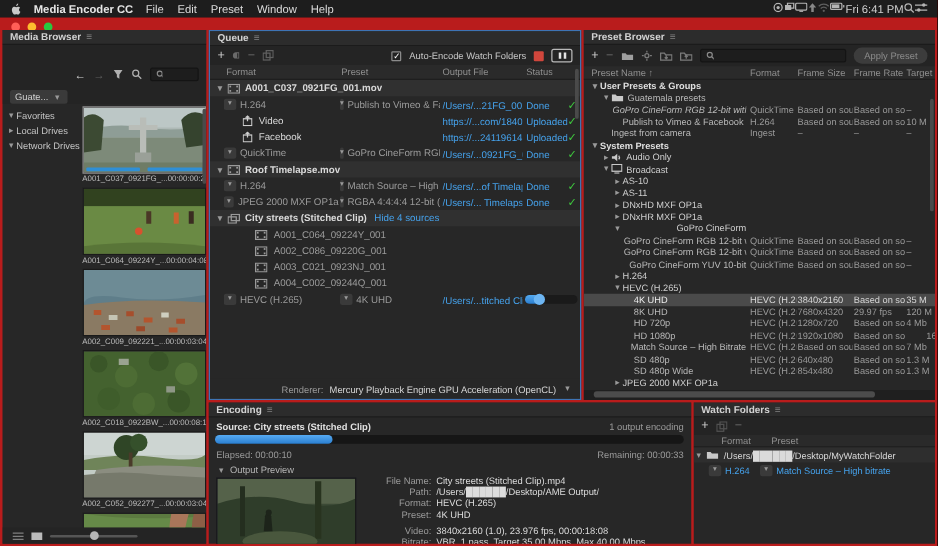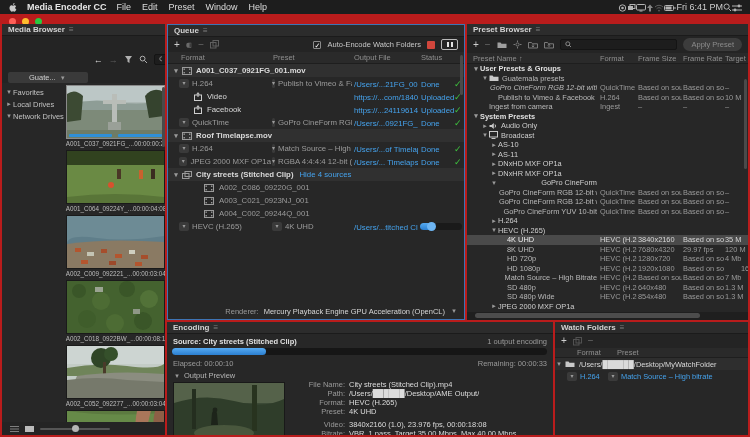--- a/index.html
+++ b/index.html
@@ -5,21 +5,21 @@
   * { margin:0; padding:0; box-sizing:border-box; font-family:"Liberation Sans", sans-serif; }
   html,body { background:#000; }
   #screen { position:relative; width:750px; height:437px; background:#111; overflow:hidden; color:#c8c8c8; }
 
   
   #menubar { position:absolute; left:0; top:0; width:750px; height:14px; background:#1d1d1d;
              display:flex; align-items:center; padding:0 8px; gap:10px; font-size:9px; color:#e6e6e6; }
   #menubar .appname { font-weight:bold; }
   #menubar .menu-item { color:#dcdcdc; }
   #menus { display:flex; gap:11px; }
-  .mb-right { margin-left:auto; display:flex; align-items:flex-end; gap:0; color:#cfcfcf; }
+  .mb-right { margin-left:auto; display:flex; align-items:flex-start; gap:0; color:#cfcfcf; }
   .mb-ico { display:inline-block; opacity:.85; line-height:0; }
 
   
   #window { position:absolute; left:0; top:14px; width:750px; height:423px; background:#b91c1c; }
   #traffic { position:absolute; left:9px; top:4px; display:flex; gap:6px; }
   .tl { width:7px; height:7px; border-radius:50%; }
 
   
   .panel { position:absolute; background:#272727; overflow:hidden; display:flex; flex-direction:column; }
   .phead { flex:0 0 12px; background:#2c2c2c; border-bottom:1px solid #1b1b1b; display:flex; align-items:center; gap:4px; padding:0 6px; }
@@ -43,21 +43,21 @@
   .blue { color:#45a2ec; }
   .search { background:#1d1d1d; border:1px solid #141414; border-radius:2px; height:11px; flex:1;
             display:flex; align-items:center; gap:3px; padding:0 4px; }
   .search input { background:transparent; border:none; outline:none; color:#ccc; font-size:8px; width:100%; }
   .colheader { display:flex; position:relative; background:#2a2a2a; color:#8f8f8f; font-size:7.5px;
                align-items:center; border-bottom:1px solid #1e1e1e; }
   .abs { position:absolute; white-space:nowrap; overflow:hidden; }
 
   
   #mb-toolbar { flex:0 0 15px; }
-  .mb-drop { background:#3a3a3a; border-radius:2px; height:11px; padding:0 21px; display:flex; align-items:center;
+  .mb-drop { background:#3a3a3a; border-radius:2px; height:11px; padding:0 4px; display:flex; align-items:center;
              gap:3px; font-size:7.5px; color:#d0d0d0;margin-top:36px; }
   .nav-arrow { font-size:9px; color:#d8d8d8; line-height:10px; }
   .nav-arrow.dim { color:#5f5f5f; }
   #mb-body { flex:1; display:flex; overflow:hidden; position:relative; }
   #mb-tree { flex:0 0 58px; padding-top:3px; }
   .tree-row { display:flex; align-items:center; height:12px; font-size:7.5px; color:#c2c2c2; white-space:nowrap; padding-left:3px; }
   #mb-clips { flex:1; padding:2px 4px 0 2px; overflow:hidden; }
   .thumb { width:99px; margin-bottom:2px; }
   .timg { width:99px; height:54px; background:#333; position:relative; overflow:hidden; border:1px solid #1a1a1a; }
   .thumb.sel .timg { border:1px solid #8a8a8a; }
@@ -557,20 +557,34 @@
             <div class="qname abs" style="left: 36px; right: 2px;">
               <span style="margin-right: 5px;">
                 <svg width="10" height="8">
                   <rect x="0.5" y="0.5" width="9" height="7" fill="none" stroke="#9a9a9a"></rect>
                   <rect x="1.5" y="1.5" width="1.4" height="1.4" fill="#9a9a9a"></rect>
                   <rect x="1.5" y="5" width="1.4" height="1.4" fill="#9a9a9a"></rect>
                   <rect x="7" y="1.5" width="1.4" height="1.4" fill="#9a9a9a"></rect>
                   <rect x="7" y="5" width="1.4" height="1.4" fill="#9a9a9a"></rect>
                 </svg>
               </span>
+              <span>A001_C064_09224Y_001</span>
+            </div>
+          </div>
+          <div class="qrow">
+            <div class="qname abs" style="left: 36px; right: 2px;">
+              <span style="margin-right: 5px;">
+                <svg width="10" height="8">
+                  <rect x="0.5" y="0.5" width="9" height="7" fill="none" stroke="#9a9a9a"></rect>
+                  <rect x="1.5" y="1.5" width="1.4" height="1.4" fill="#9a9a9a"></rect>
+                  <rect x="1.5" y="5" width="1.4" height="1.4" fill="#9a9a9a"></rect>
+                  <rect x="7" y="1.5" width="1.4" height="1.4" fill="#9a9a9a"></rect>
+                  <rect x="7" y="5" width="1.4" height="1.4" fill="#9a9a9a"></rect>
+                </svg>
+              </span>
               <span>A002_C086_09220G_001</span>
             </div>
           </div>
           <div class="qrow">
             <div class="qname abs" style="left: 36px; right: 2px;">
               <span style="margin-right: 5px;">
                 <svg width="10" height="8">
                   <rect x="0.5" y="0.5" width="9" height="7" fill="none" stroke="#9a9a9a"></rect>
                   <rect x="1.5" y="1.5" width="1.4" height="1.4" fill="#9a9a9a"></rect>
                   <rect x="1.5" y="5" width="1.4" height="1.4" fill="#9a9a9a"></rect>

